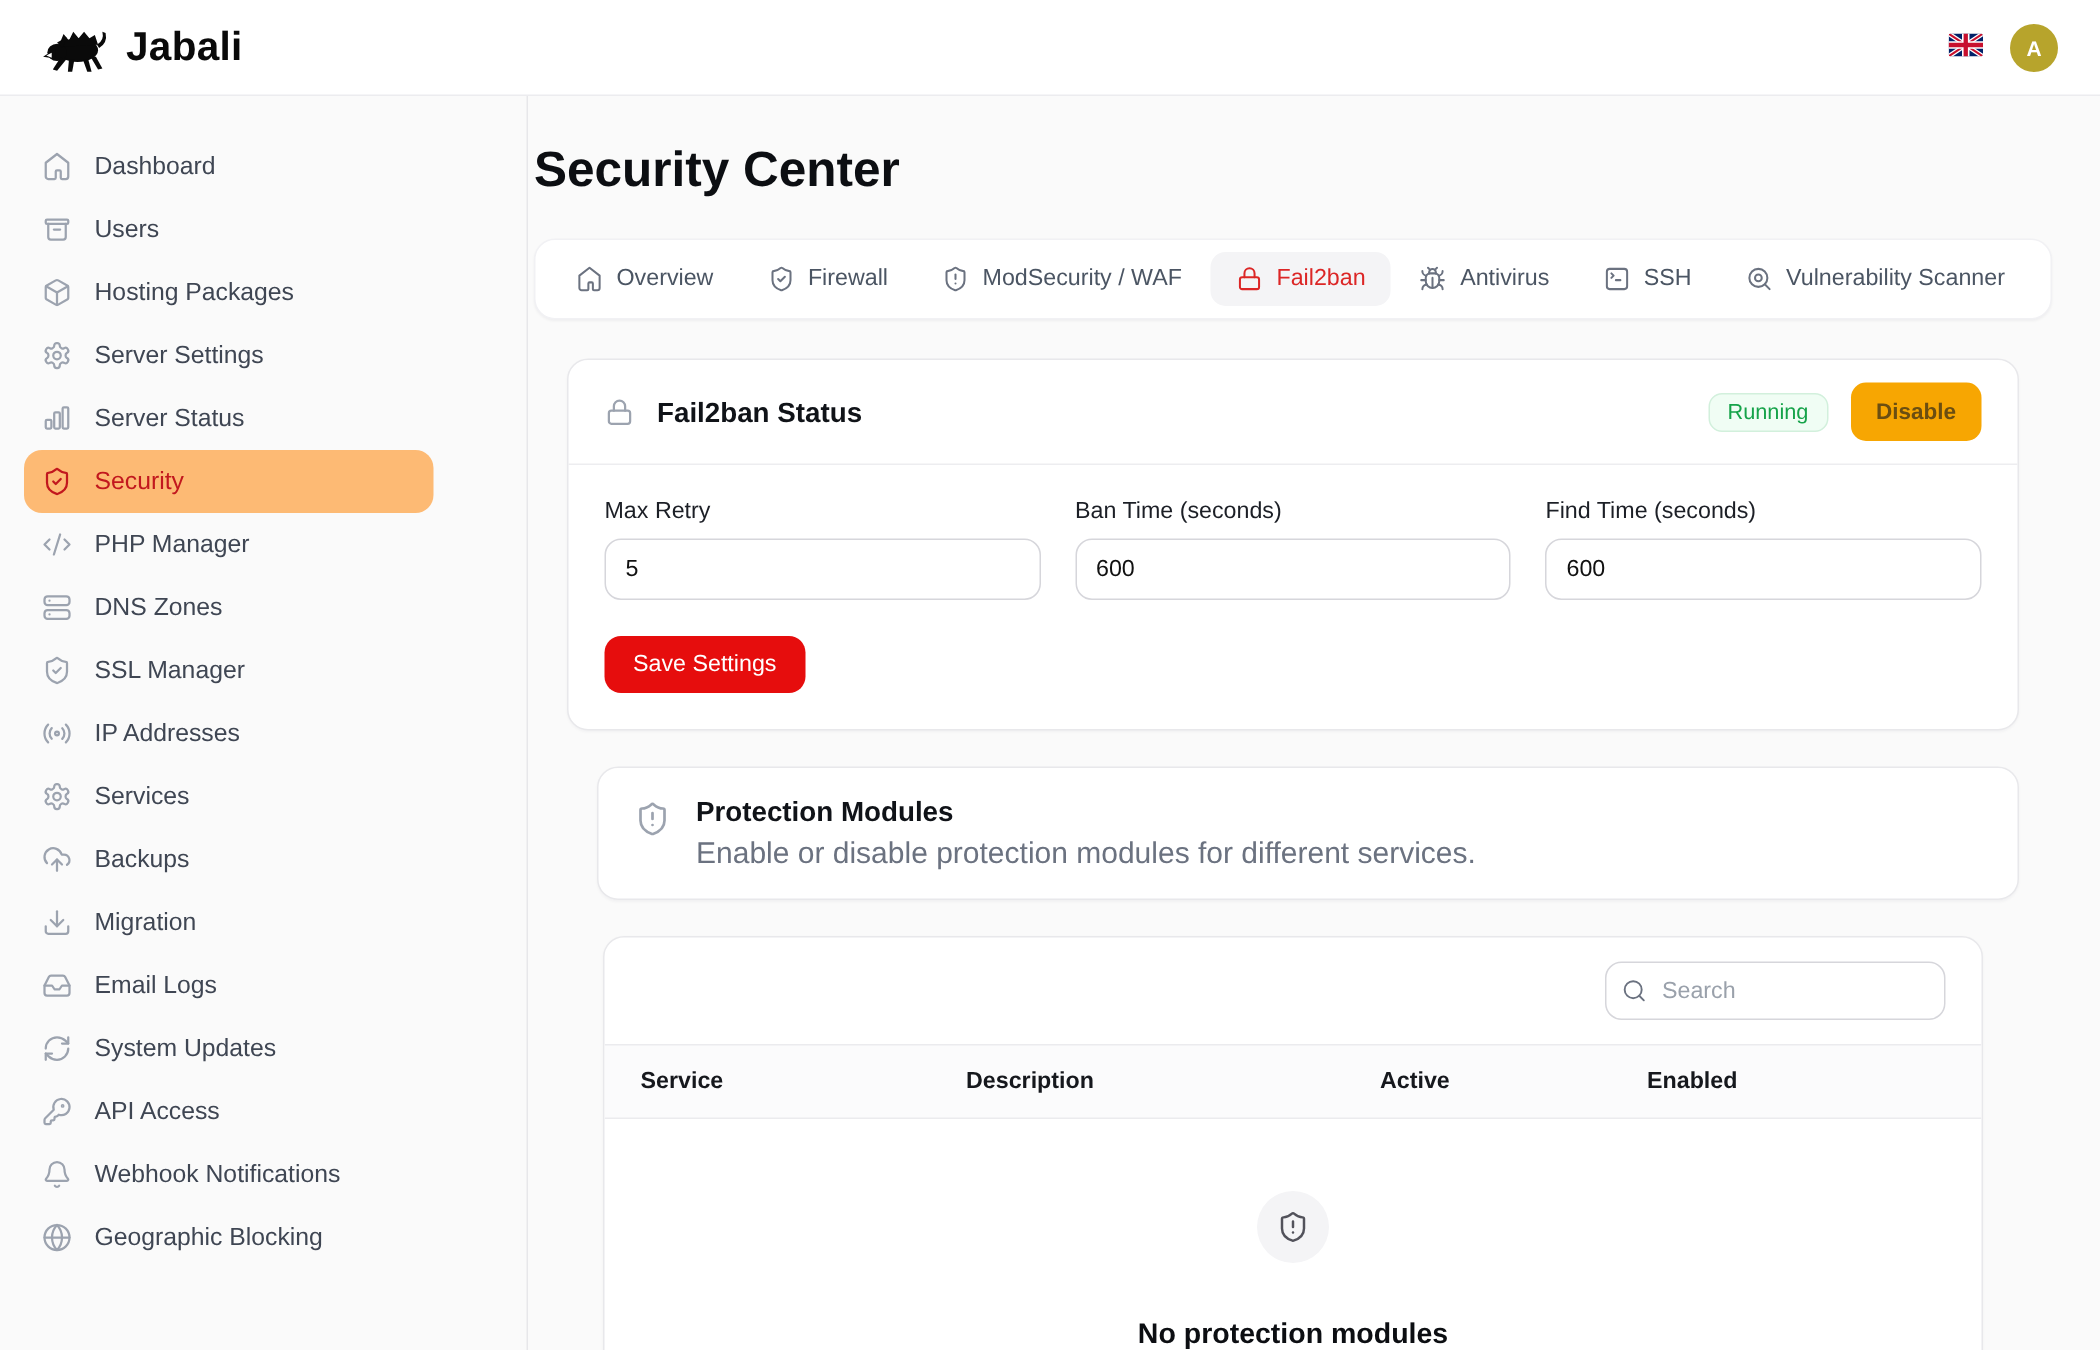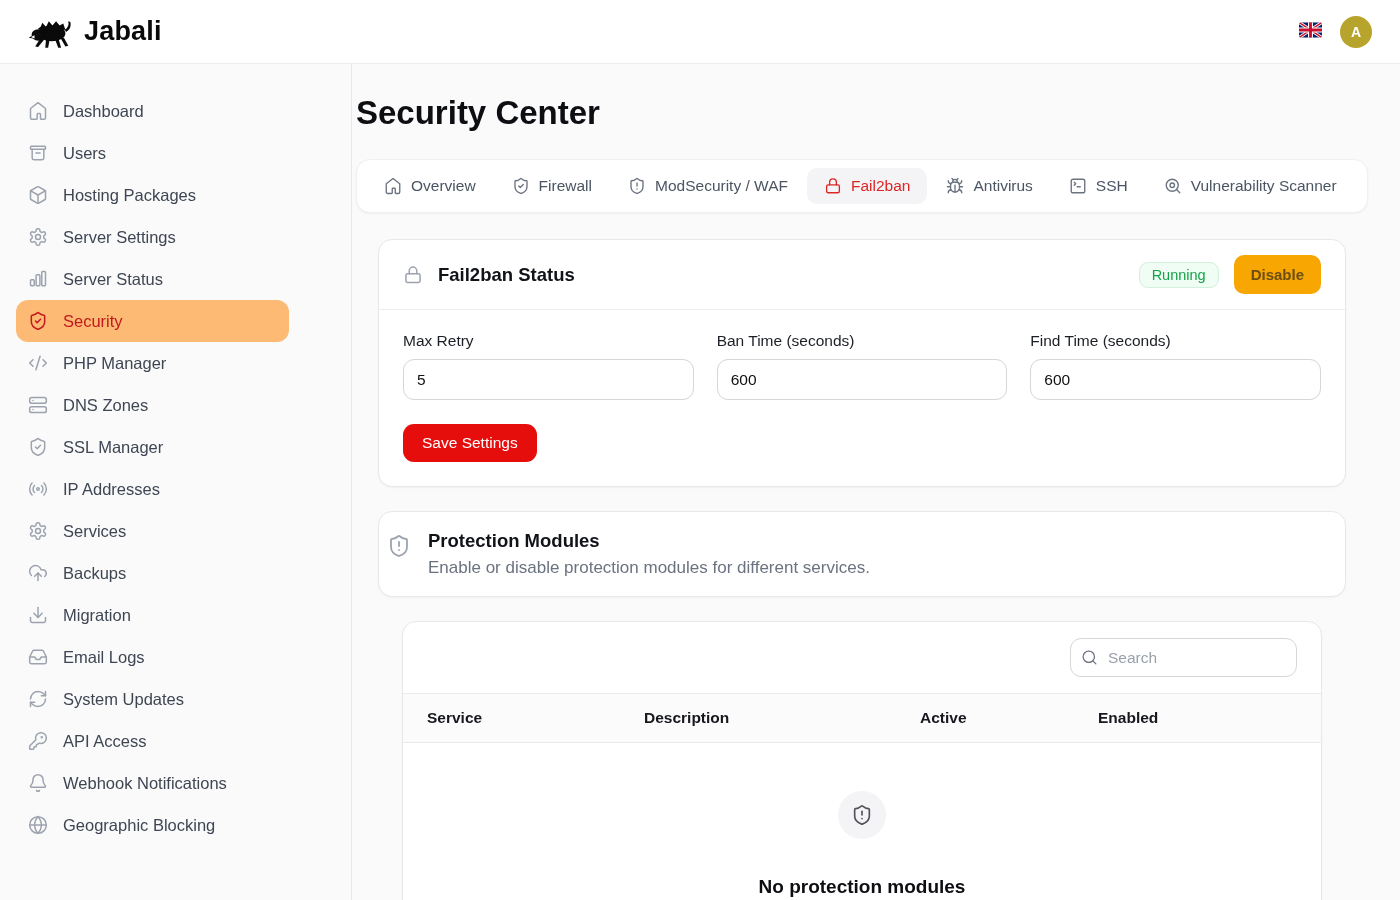--- a/index.html
+++ b/index.html
@@ -102,24 +102,24 @@
   .field label{ display:block; font-size:15.5px; color:#1c1f26; margin-bottom:9px; }
   .text-input{
     width:100%; height:41px; border:1px solid #d6d6db; border-radius:11px;
     padding:0 13px; font-size:15.5px; color:#111; background:#fff; font-family:inherit; outline:none;
   }
   .btn-save{
     margin-top:24px; background:var(--accent-red); color:#fff; border:none; cursor:pointer;
     border-radius:11px; padding:10px 19px; font-size:15.5px; font-family:inherit;
   }
 
-  .info-card{ display:flex; align-items:flex-start; gap:17px; padding:18px 8px; }
+  .info-card{ display:flex; align-items:flex-start; gap:17px; padding:18px 24px;margin-left:20px; }
   .info-card .icon{ width:24px; height:24px; color:#9ca3af; margin-top:4px; }
   .info-title{ font-size:18.5px; font-weight:700; color:#101318; }
-  .info-sub{ font-size:17px; color:#6b7280; margin-top:6px; }
+  .info-sub{ font-size:20px; color:#6b7280; margin-top:6px; }
 
   
   .table-card{ margin:0 24px; overflow:hidden; }
   .table-toolbar{ padding:16px 24px; display:flex; justify-content:flex-end; }
   .search-box{ position:relative; width:227px; }
   .search-box .icon{
     position:absolute; left:11px; top:11px; width:17px; height:17px; color:#6b7280; pointer-events:none;
   }
   .search-input{
     width:100%; height:39px; border:1px solid #d6d6db; border-radius:11px;

